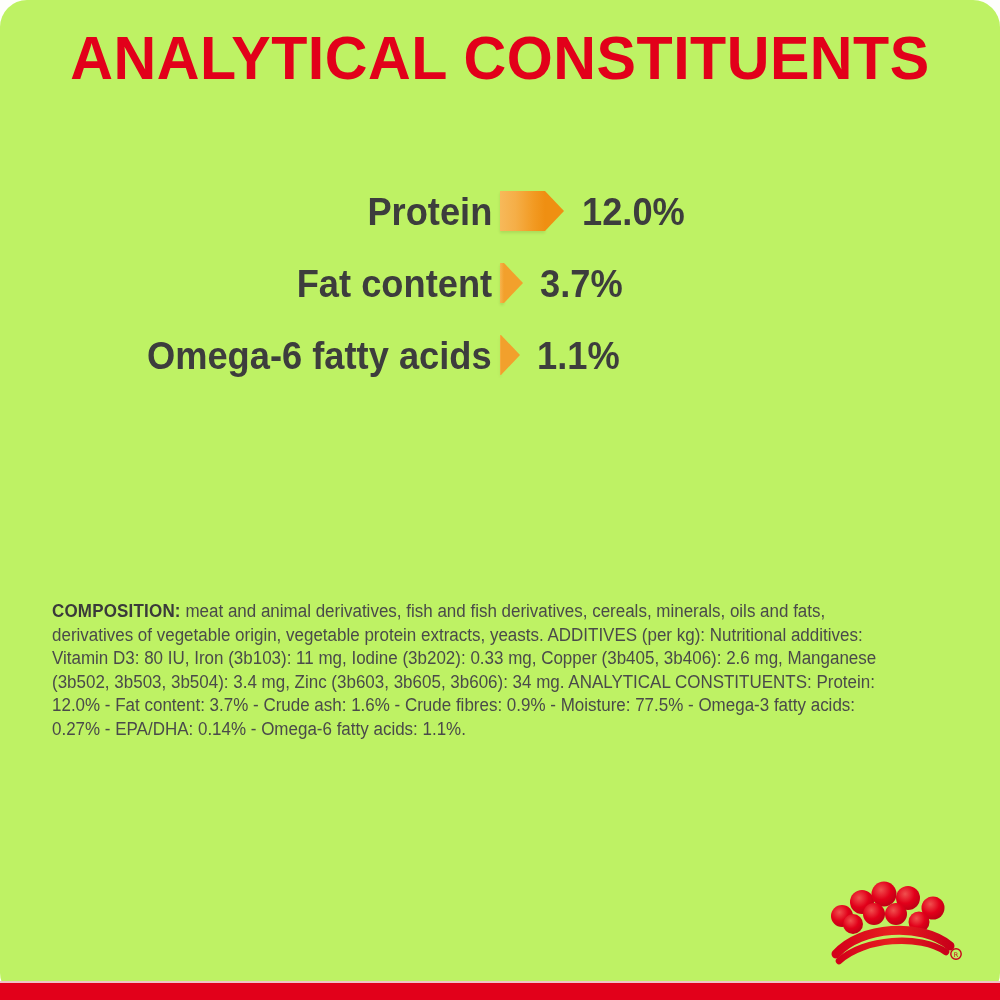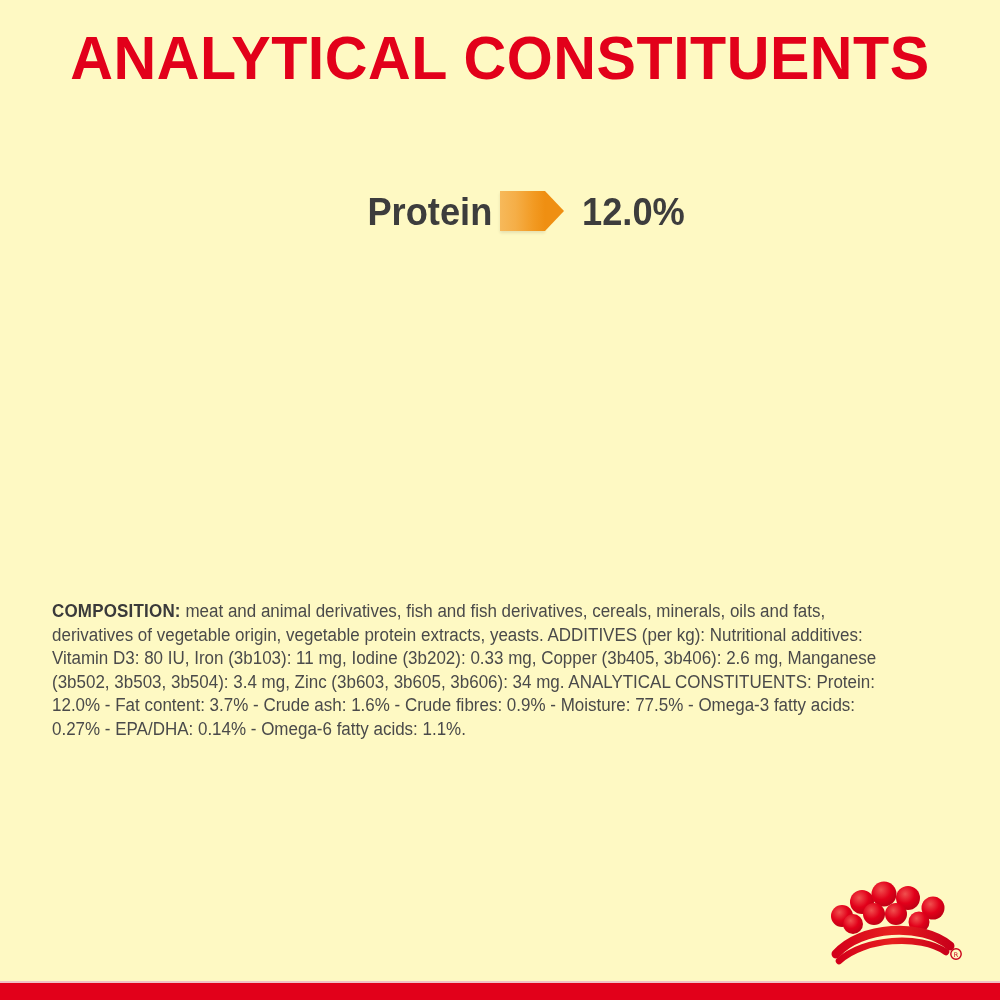--- a/index.html
+++ b/index.html
@@ -14,21 +14,22 @@
     font-family: "Liberation Sans", sans-serif;
     overflow: hidden;
     position: relative;
   }
 
   .page {
     position: absolute;
     inset: 0;
     width: 1000px;
     height: 1000px;
-    background: #fef9c3;
+    background: #bef264;
+    border-radius: 27px;
   }
 
   
   .title {
     position: absolute;
     top: 26px;
     left: 0;
     width: 1000px;
     text-align: center;
     color: #e2001a;
@@ -162,23 +163,37 @@
   <div class="chart">
 
     <div class="bar-row">
       <div class="bar-label">Protein</div>
       <div class="bar-wrap">
         <div class="bar" style="width:45px"></div>
         <div class="bar-value" style="left:82px">12.0%</div>
       </div>
     </div>
 
-
-
-
+    <div class="bar-row">
+      <div class="bar-label">Fat content</div>
+      <div class="bar-wrap">
+        <div class="bar tiny" style="width:4px"></div>
+        <div class="bar-value" style="left:40px">3.7%</div>
+      </div>
+    </div>
+
+
+
+    <div class="bar-row">
+      <div class="bar-label">Omega-6 fatty acids</div>
+      <div class="bar-wrap">
+        <div class="bar tiny" style="width:1px"></div>
+        <div class="bar-value" style="left:37px">1.1%</div>
+      </div>
+    </div>
 
   </div>
 
   <div class="composition"><b>COMPOSITION:</b><span> meat and animal derivatives, fish and fish derivatives, cereals, minerals, oils and fats, derivatives of vegetable origin, vegetable protein extracts, yeasts. ADDITIVES (per kg): Nutritional additives: Vitamin D3: 80 IU, Iron (3b103): 11 mg, Iodine (3b202): 0.33 mg, Copper (3b405, 3b406): 2.6 mg, Manganese (3b502, 3b503, 3b504): 3.4 mg, Zinc (3b603, 3b605, 3b606): 34 mg. ANALYTICAL CONSTITUENTS: Protein: 12.0% - Fat content: 3.7% - Crude ash: 1.6% - Crude fibres: 0.9% - Moisture: 77.5% - Omega-3 fatty acids: 0.27% - EPA/DHA: 0.14% - Omega-6 fatty acids: 1.1%.</span></div>
 
   <div class="logo">
     <svg width="150" height="105" viewBox="0 0 150 105" xmlns="http://www.w3.org/2000/svg" aria-hidden="true">
       <defs>
         <radialGradient id="dotg" cx="38%" cy="33%" r="72%">
           <stop offset="0%" stop-color="#f0504e"></stop>

